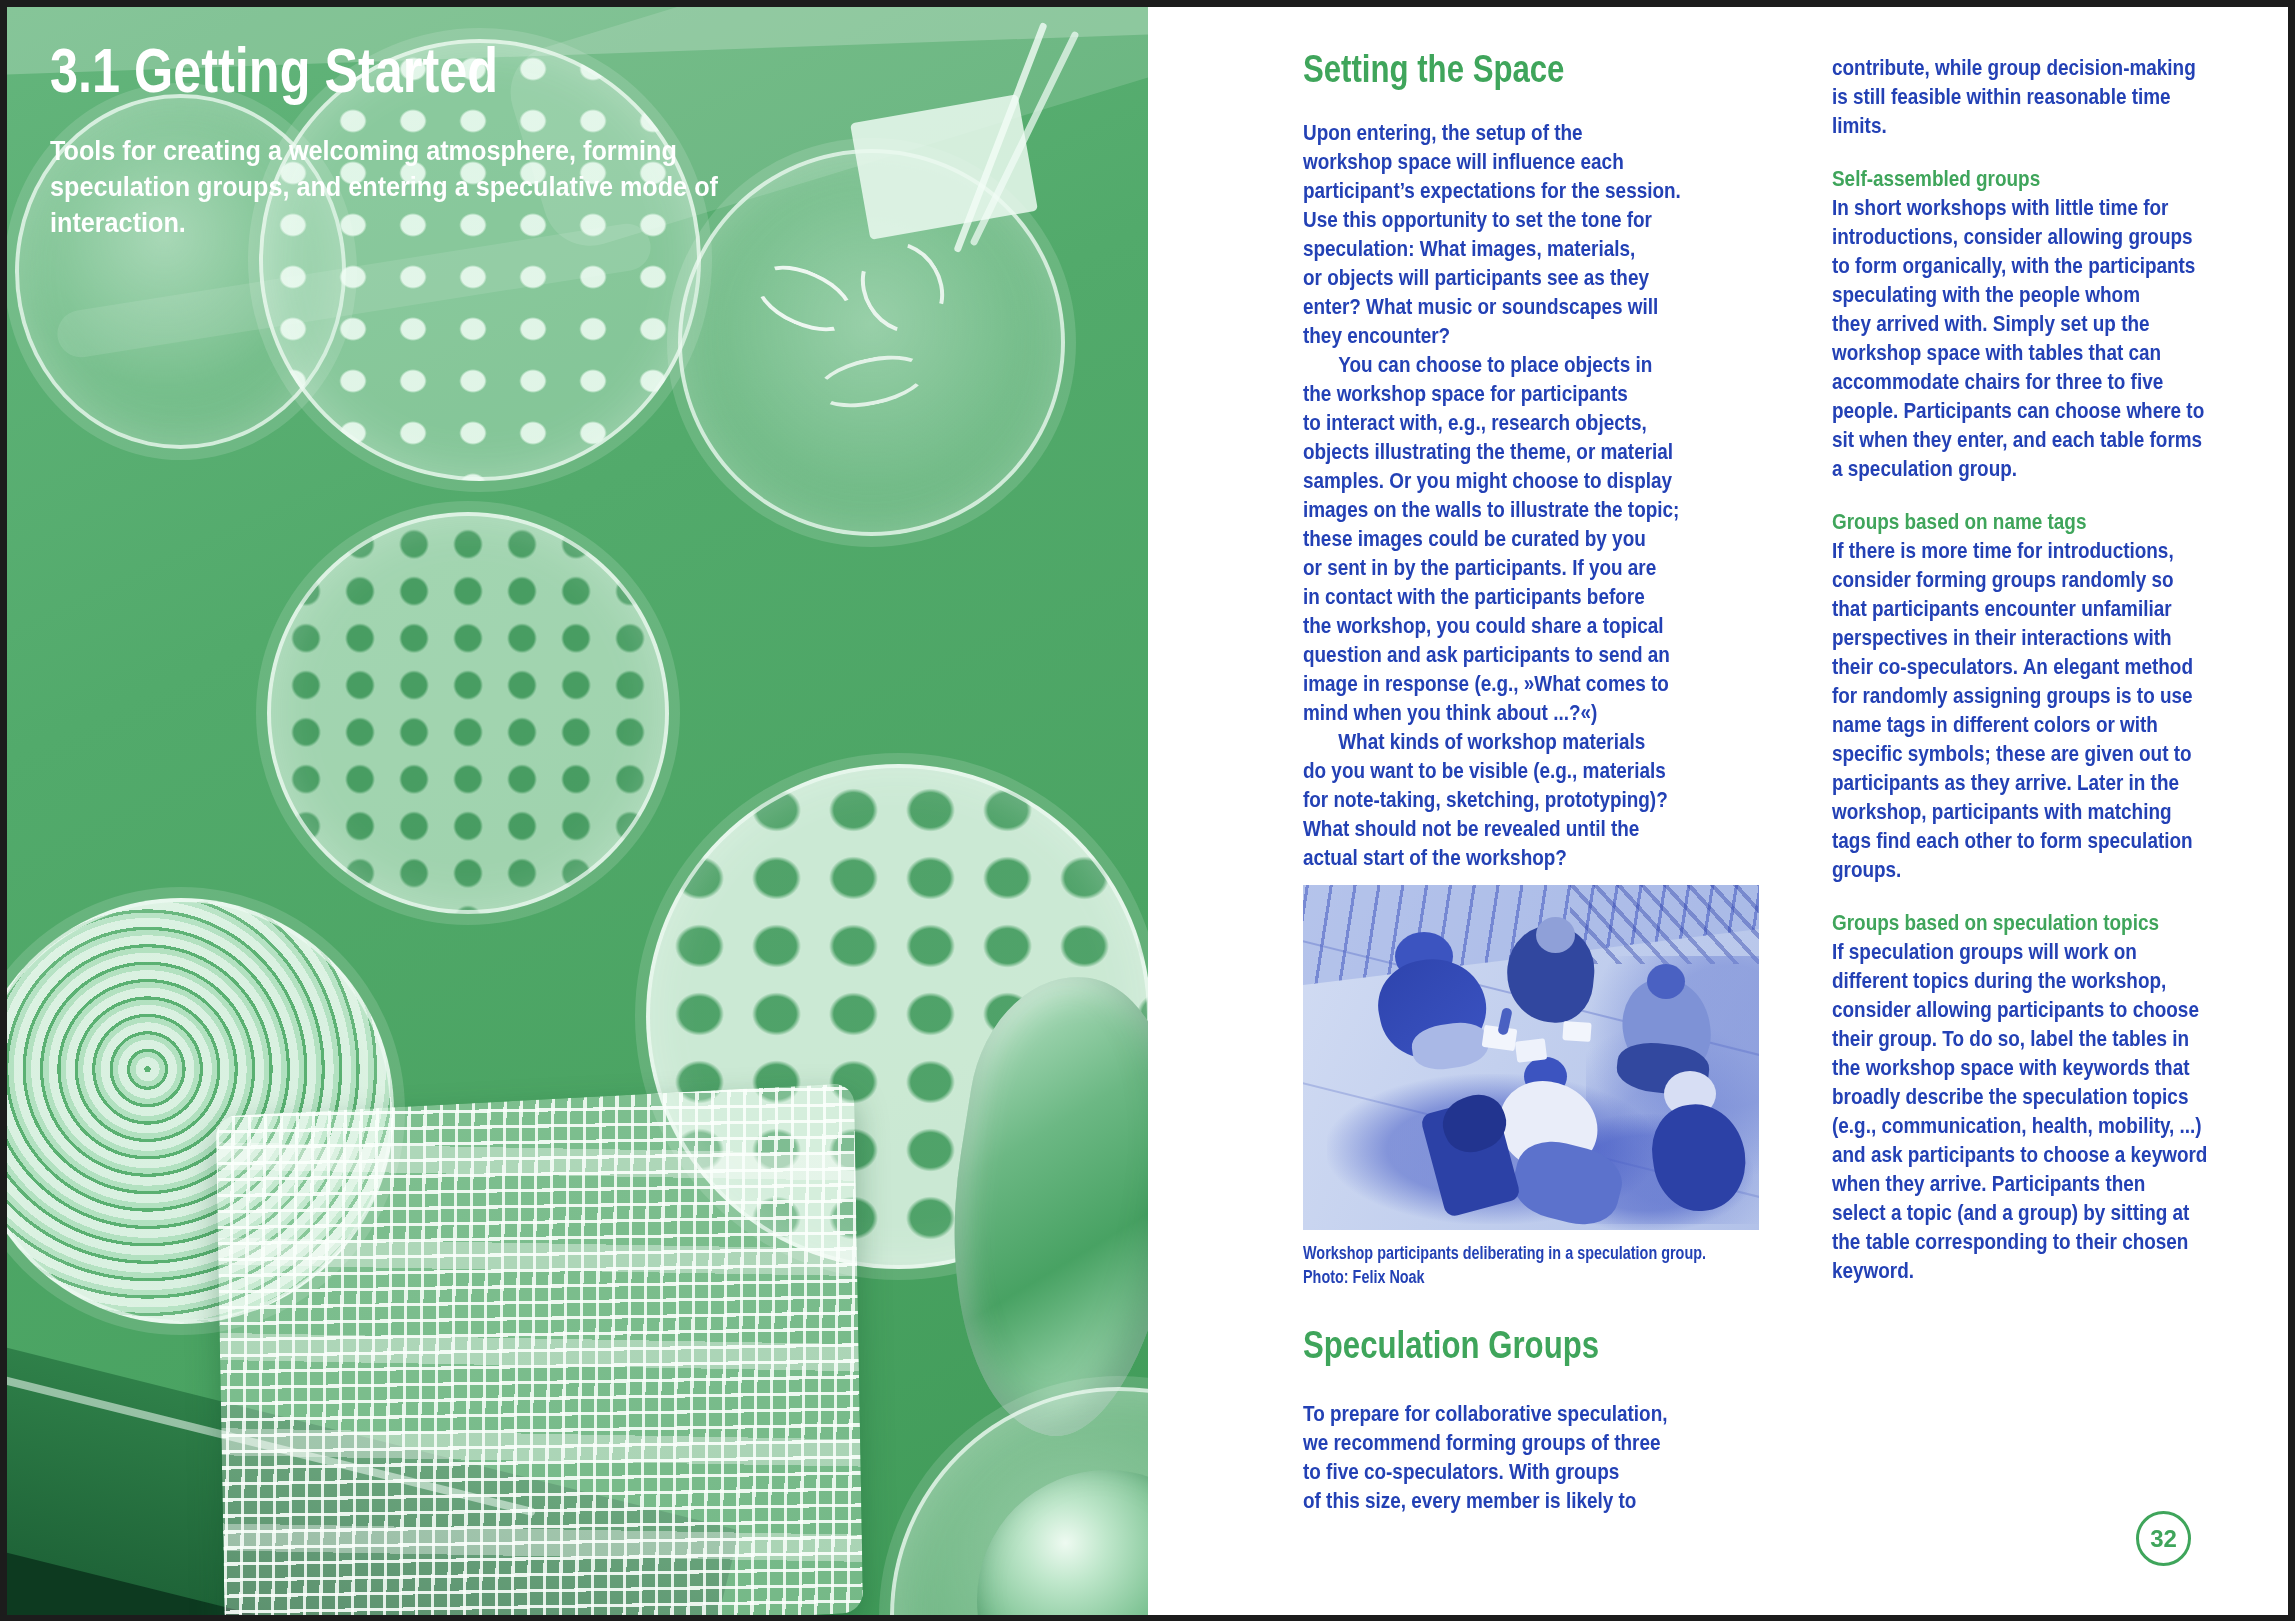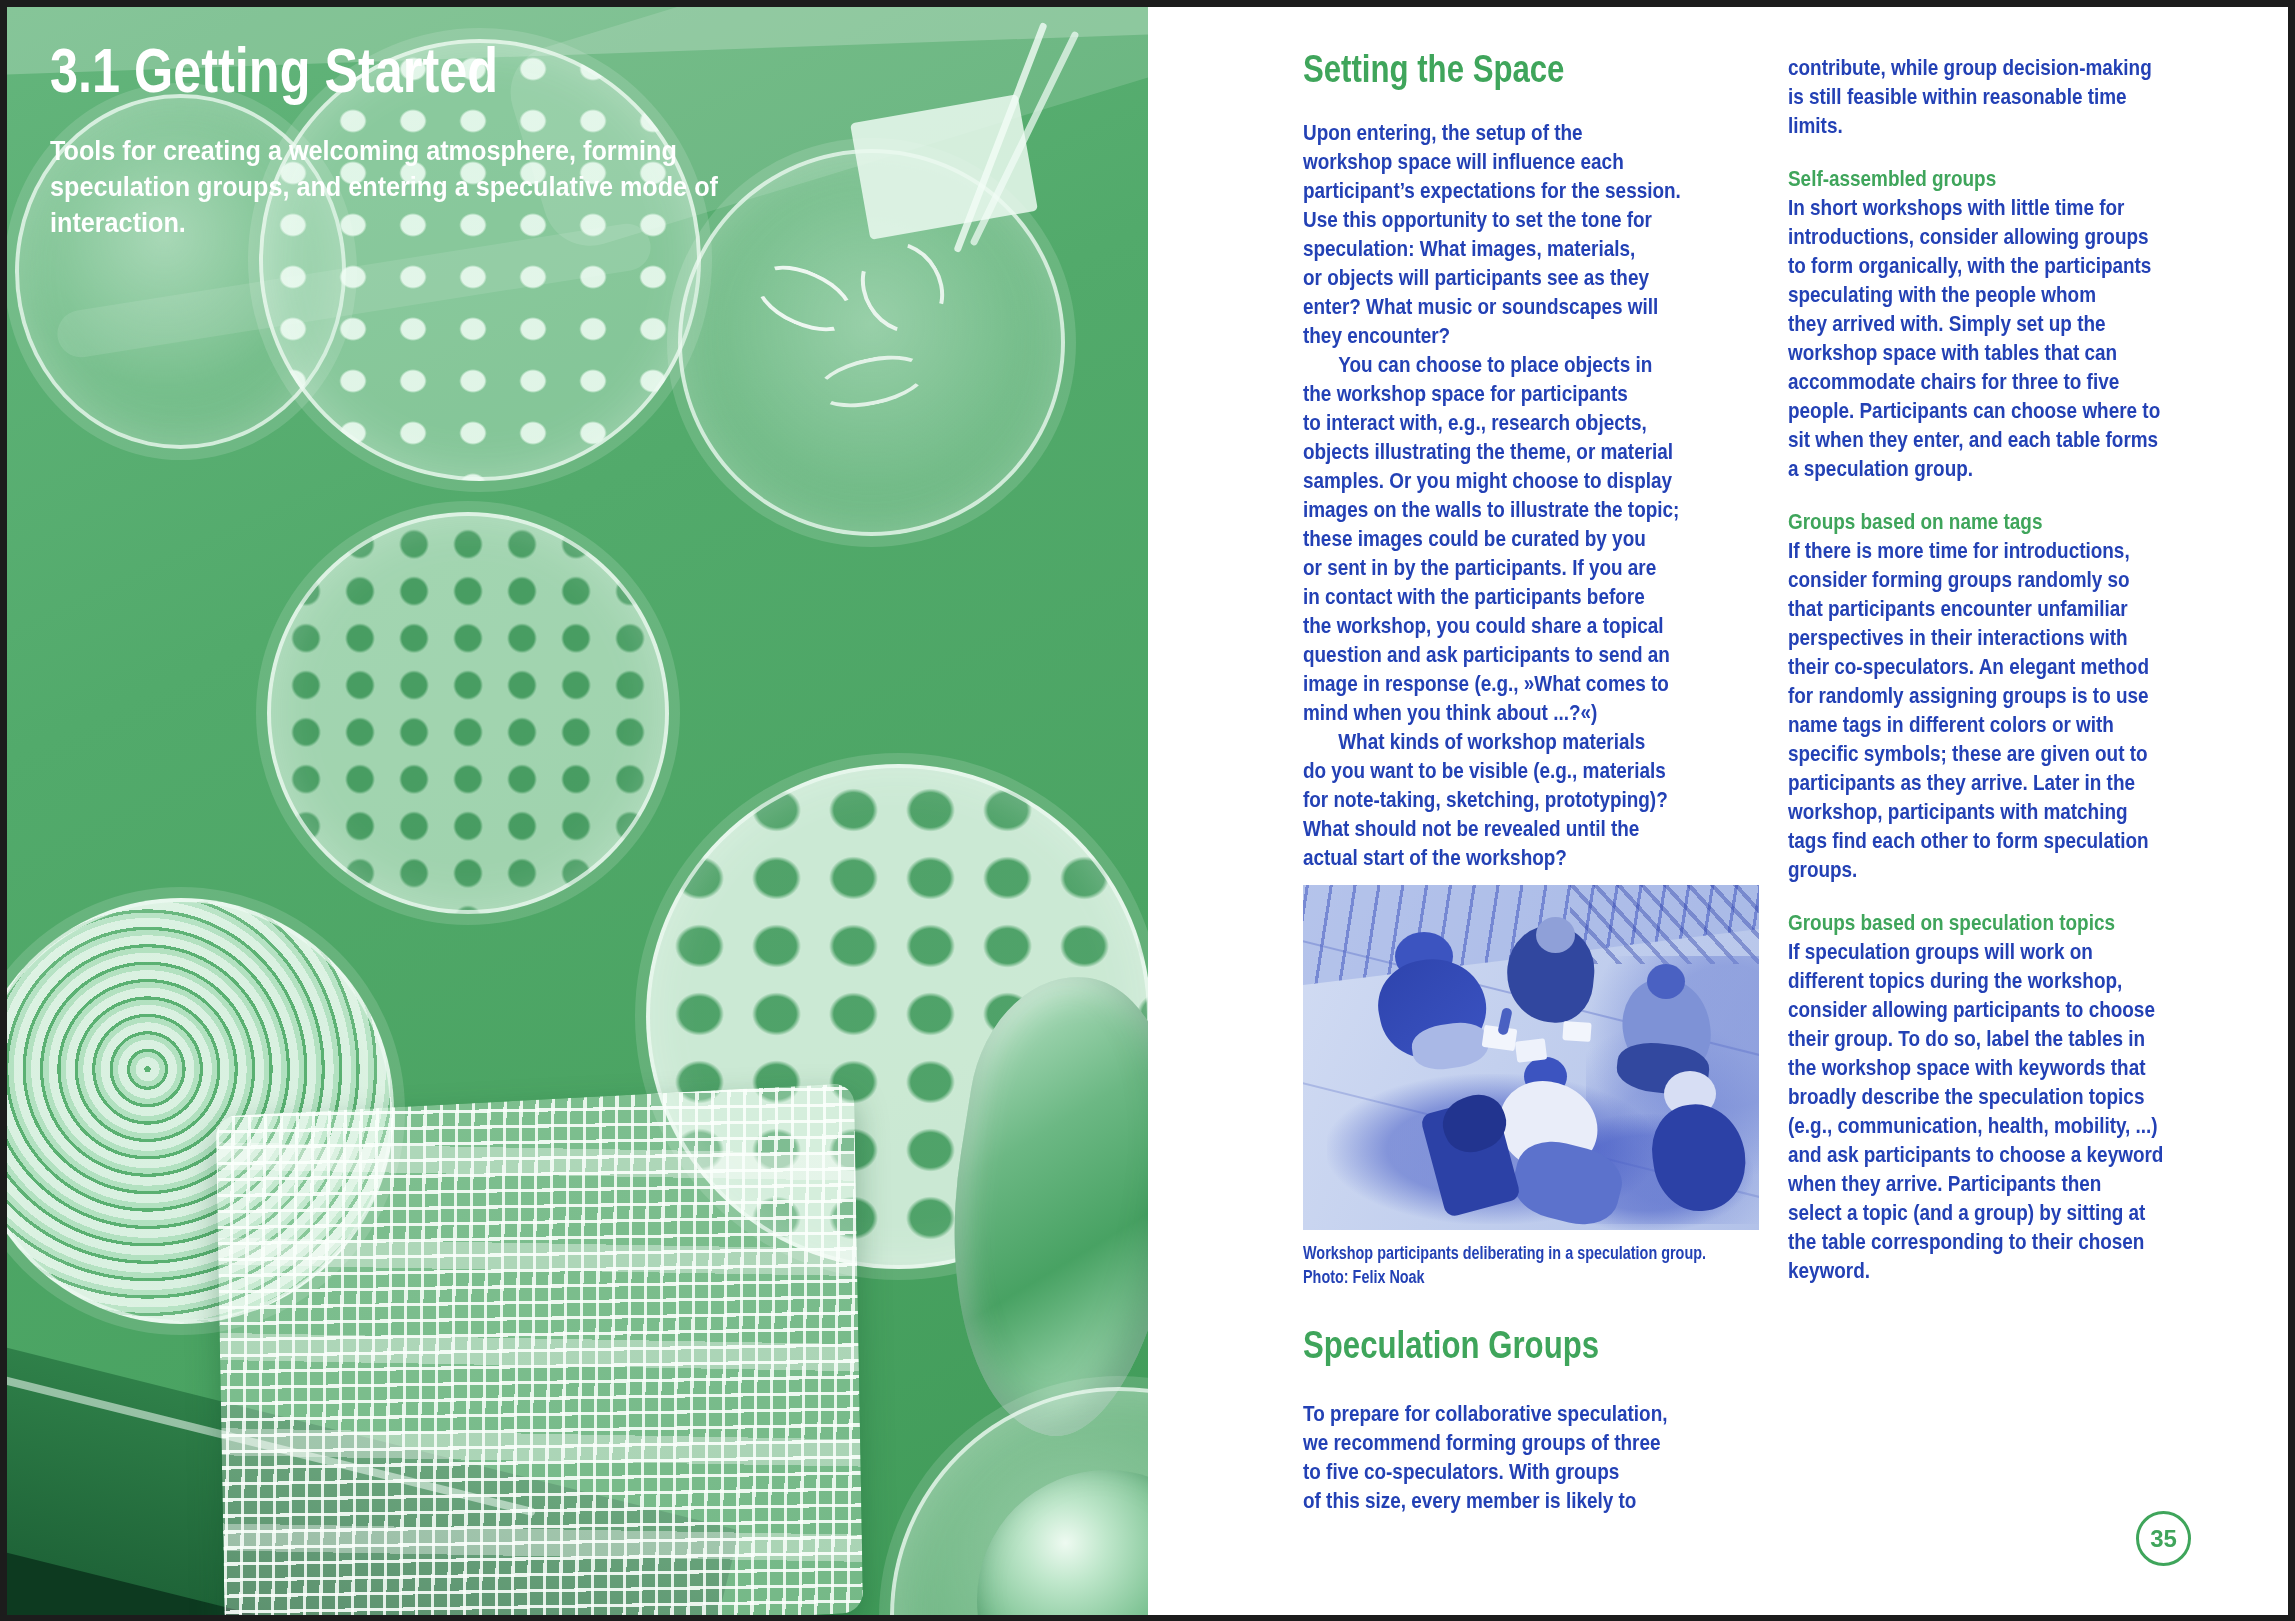--- a/index.html
+++ b/index.html
@@ -17,21 +17,21 @@
   .title-overlay{position:absolute;left:43px;top:27px;color:#fff;z-index:40;}
   .page-title{font-size:63px;font-weight:bold;line-height:73px;white-space:nowrap;
     transform:scaleX(.8);transform-origin:0 0;letter-spacing:0;}
   .page-subtitle{position:absolute;left:43px;top:126px;color:#fff;z-index:40;
     font-size:28px;font-weight:bold;line-height:36px;white-space:nowrap;
     transform:scaleX(.9);transform-origin:0 0;}
   
   .right-page{position:absolute;left:1141px;top:0;width:1134px;height:1608px;background:#ffffff;}
   .col{position:absolute;width:456px;}
   .col1{left:155px;top:41px;}
-  .col2{left:640px;top:46px;}
+  .col2{left:684px;top:46px;}
   .green-heading{color:#3fa55b;font-size:38px;font-weight:bold;line-height:43px;margin:0 0 27px 0;
     transform:scaleX(.82);transform-origin:0 0;white-space:nowrap;}
   .body-text{color:#2341b5;font-size:22px;font-weight:bold;line-height:29px;margin:0;
     transform:scaleX(.86);transform-origin:0 0;width:560px;}
   .indent{text-indent:41px;}
   .subhead{color:#3fa55b;font-size:22px;font-weight:bold;line-height:29px;margin:24px 0 0 0;
     transform:scaleX(.86);transform-origin:0 0;width:560px;white-space:nowrap;}
   .caption{color:#2341b5;font-size:18px;font-weight:bold;line-height:24px;margin:11px 0 0 0;
     transform:scaleX(.8);transform-origin:0 0;width:600px;}
   .h2-spec{margin-top:35px;}
@@ -173,18 +173,18 @@
       <p class="body-text">In short workshops with little time for<br>introductions, consider allowing groups<br>to form organically, with the participants<br>speculating with the people whom<br>they arrived with. Simply set up the<br>workshop space with tables that can<br>accommodate chairs for three to five<br>people. Participants can choose where to<br>sit when they enter, and each table forms<br>a speculation group.</p>
 
       <p class="subhead">Groups based on name tags</p>
       <p class="body-text">If there is more time for introductions,<br>consider forming groups randomly so<br>that participants encounter unfamiliar<br>perspectives in their interactions with<br>their co-speculators. An elegant method<br>for randomly assigning groups is to use<br>name tags in different colors or with<br>specific symbols; these are given out to<br>participants as they arrive. Later in the<br>workshop, participants with matching<br>tags find each other to form speculation<br>groups.</p>
 
       <p class="subhead">Groups based on speculation topics</p>
       <p class="body-text">If speculation groups will work on<br>different topics during the workshop,<br>consider allowing participants to choose<br>their group. To do so, label the tables in<br>the workshop space with keywords that<br>broadly describe the speculation topics<br>(e.g., communication, health, mobility, ...)<br>and ask participants to choose a keyword<br>when they arrive. Participants then<br>select a topic (and a group) by sitting at<br>the table corresponding to their chosen<br>keyword.</p>
     </div>
 
     <div class="page-number">
-      <span>35</span>
+      <span>32</span>
     </div>
   </div>
 
 </div>
 
 
 </body></html>

